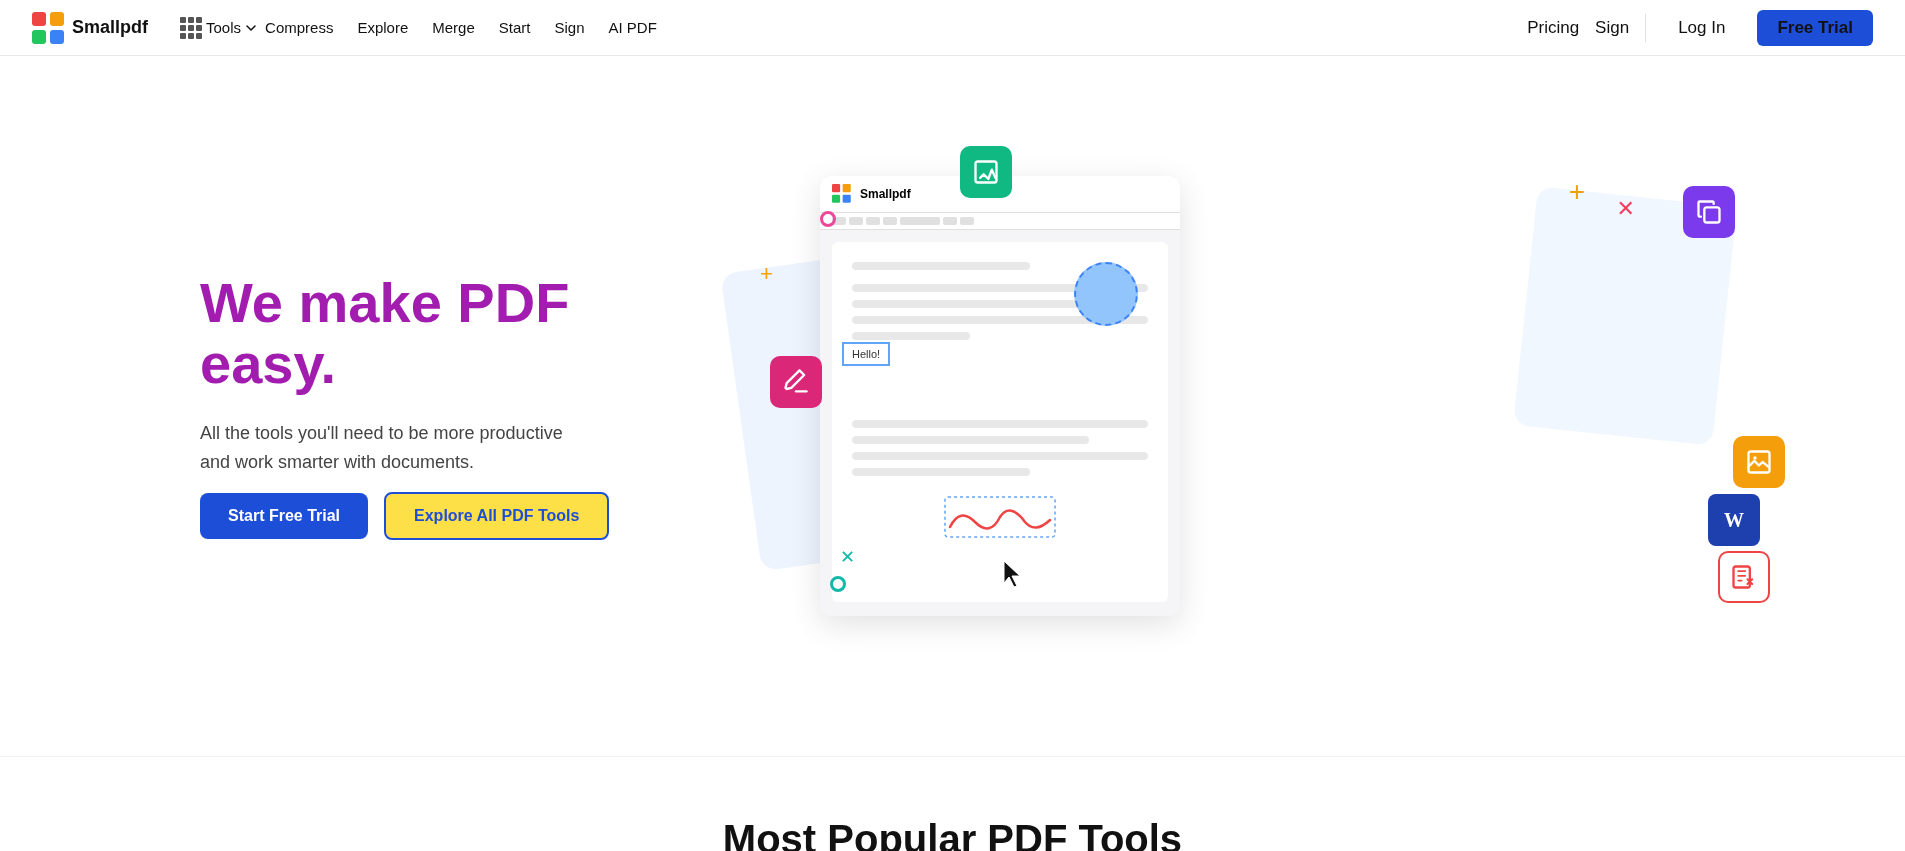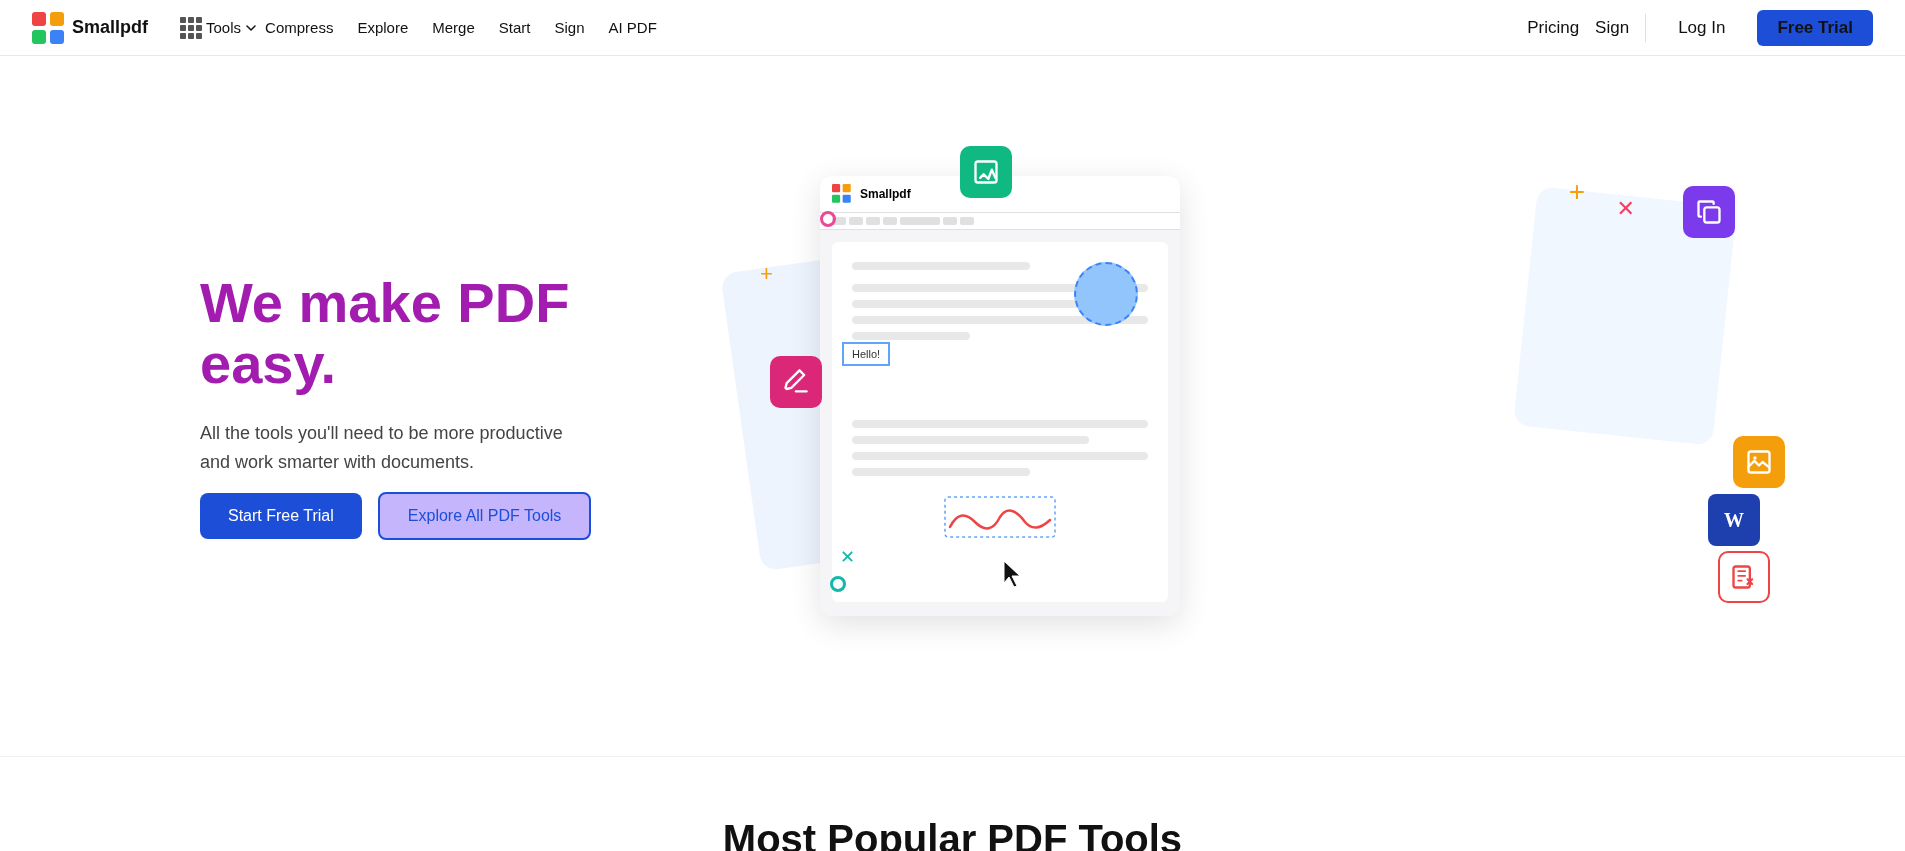--- a/index.html
+++ b/index.html
@@ -126,32 +126,32 @@
     }
     .hero-buttons {
       display: flex;
       gap: 16px;
       align-items: center;
     }
     .btn-start {
       background: #1d4ed8;
       color: #fff;
       font-size: 16px;
-      font-weight: 400;
+      font-weight: 700;
       padding: 14px 28px;
       border-radius: 8px;
       text-decoration: none;
       border: none;
       cursor: pointer;
     }
     .btn-explore {
-      background: #c4b5fd;
+      background: #fde047;
       color: #1d4ed8;
       font-size: 16px;
-      font-weight: 400;
+      font-weight: 700;
       padding: 13px 28px;
       border-radius: 8px;
       text-decoration: none;
       border: 2px solid #1d4ed8;
       cursor: pointer;
     }
 
     
     .hero-illustration {
       flex: 1;

